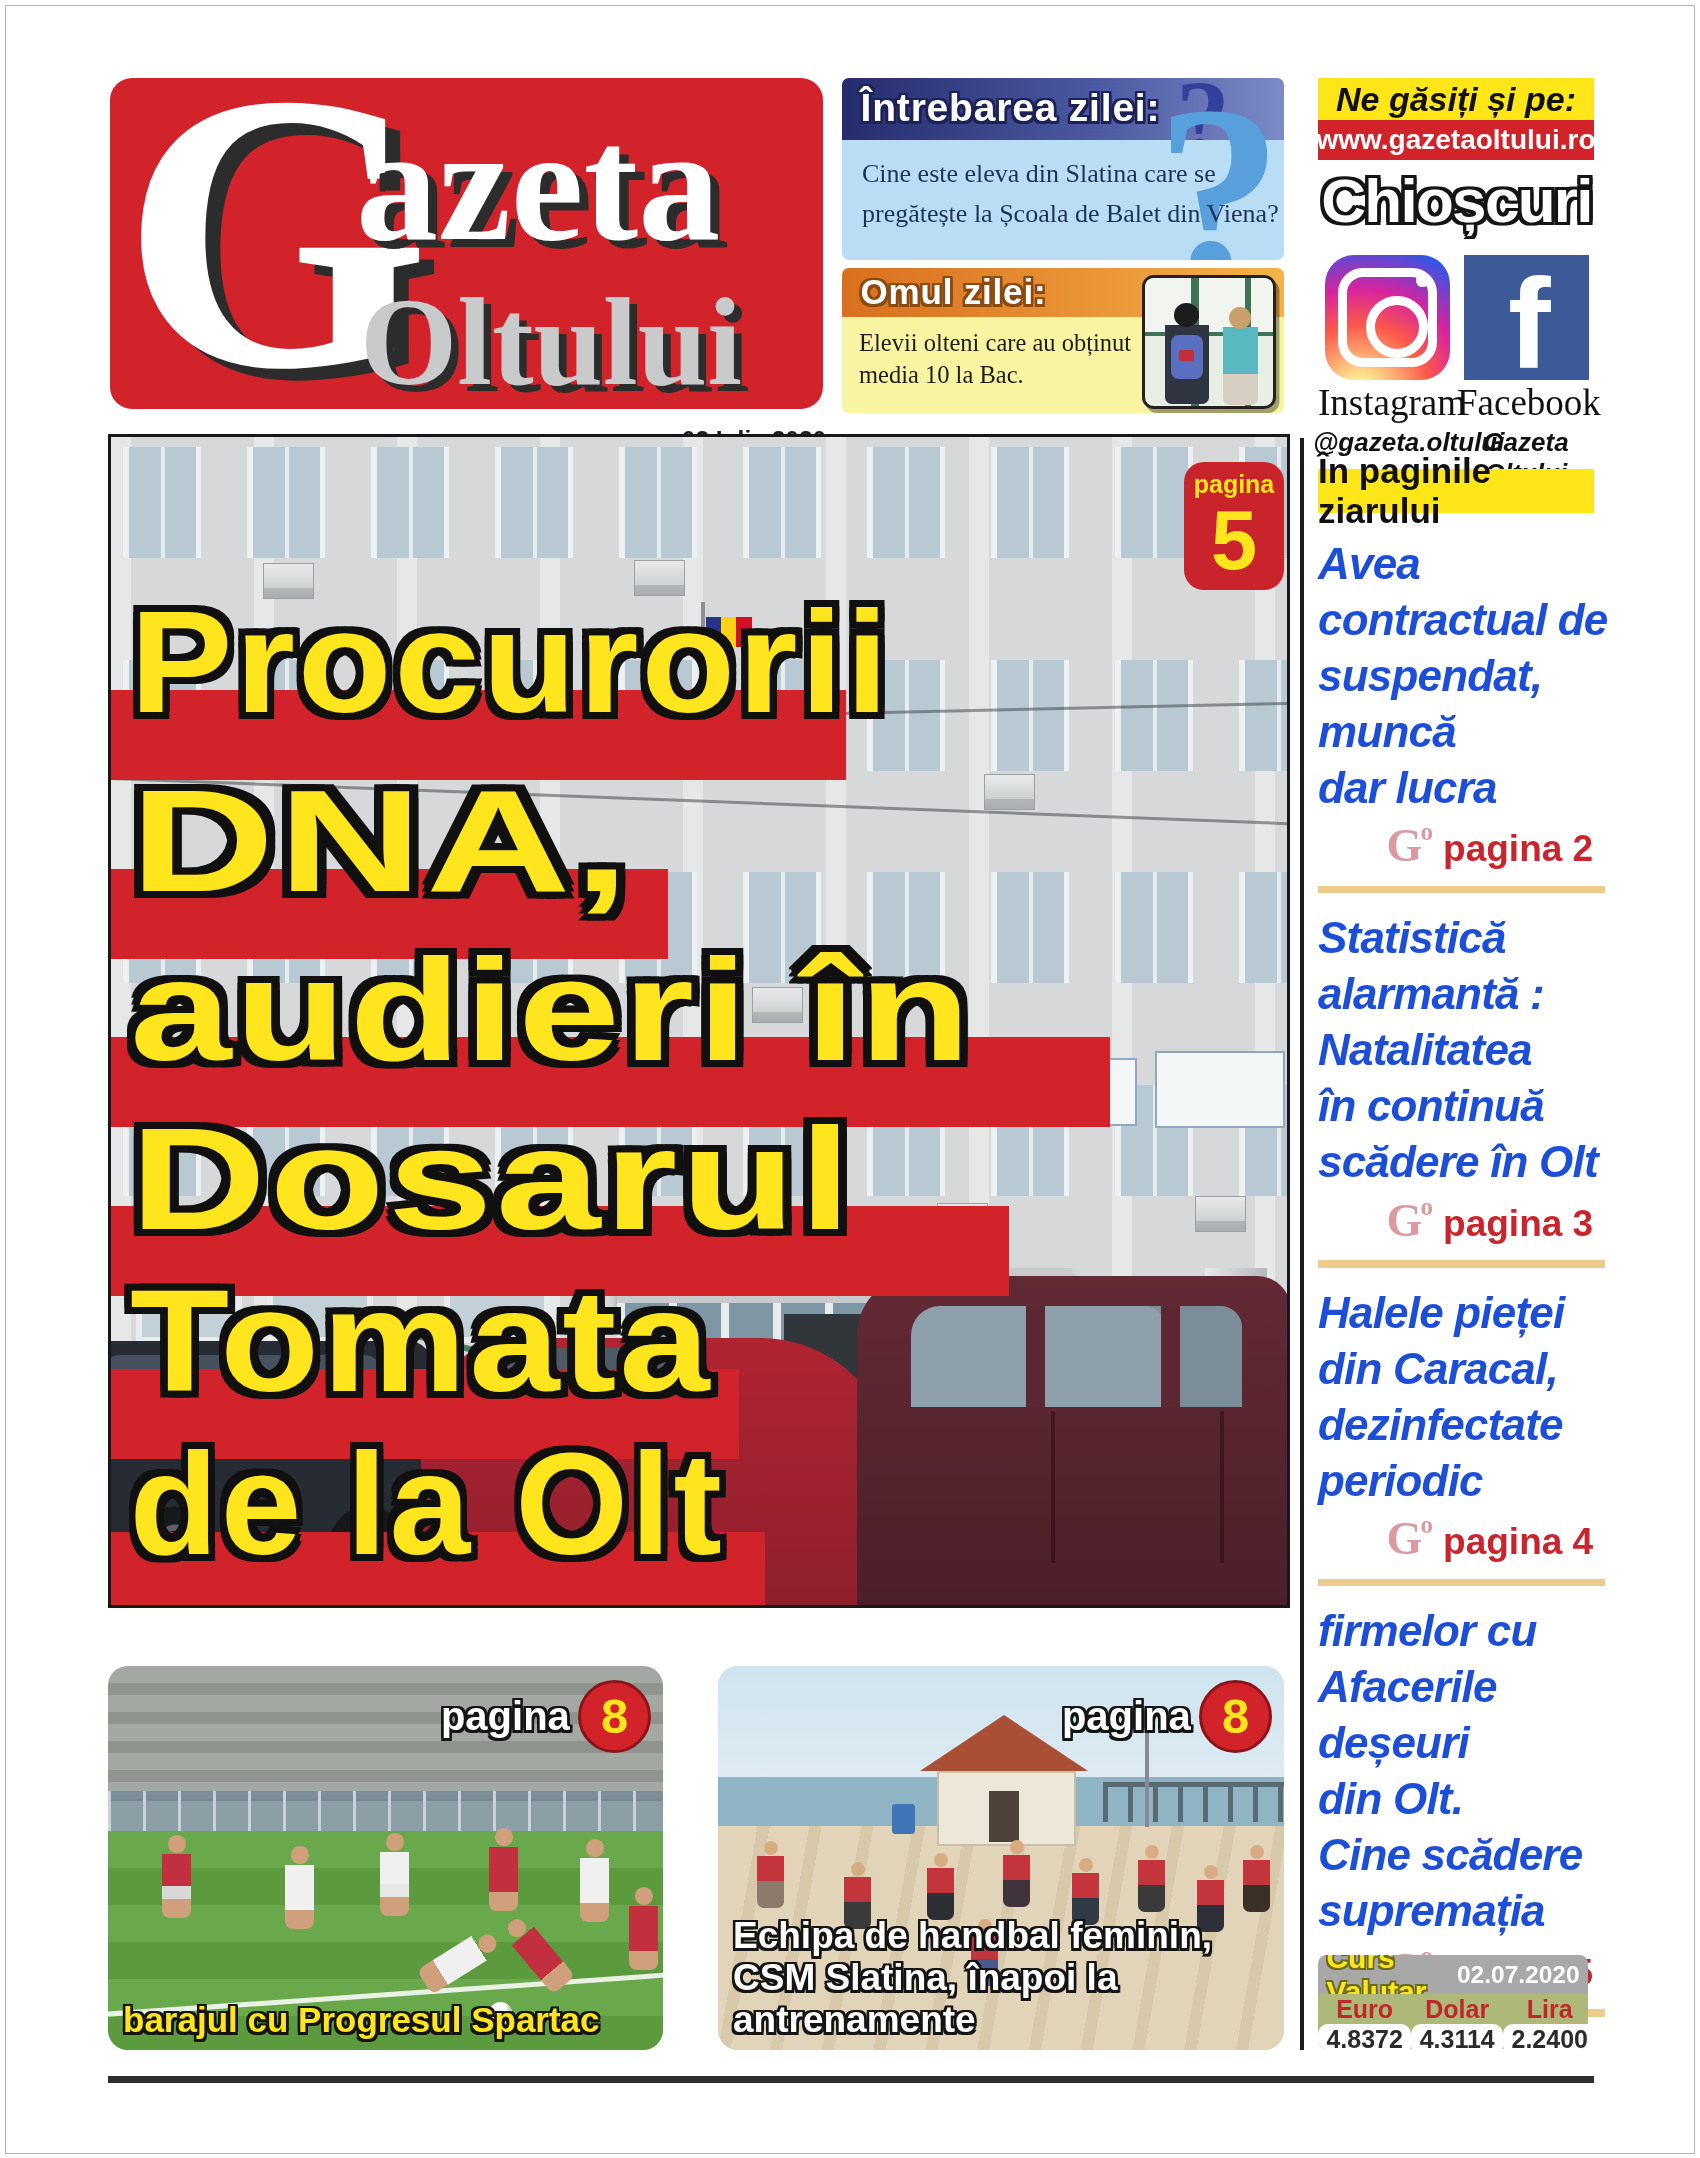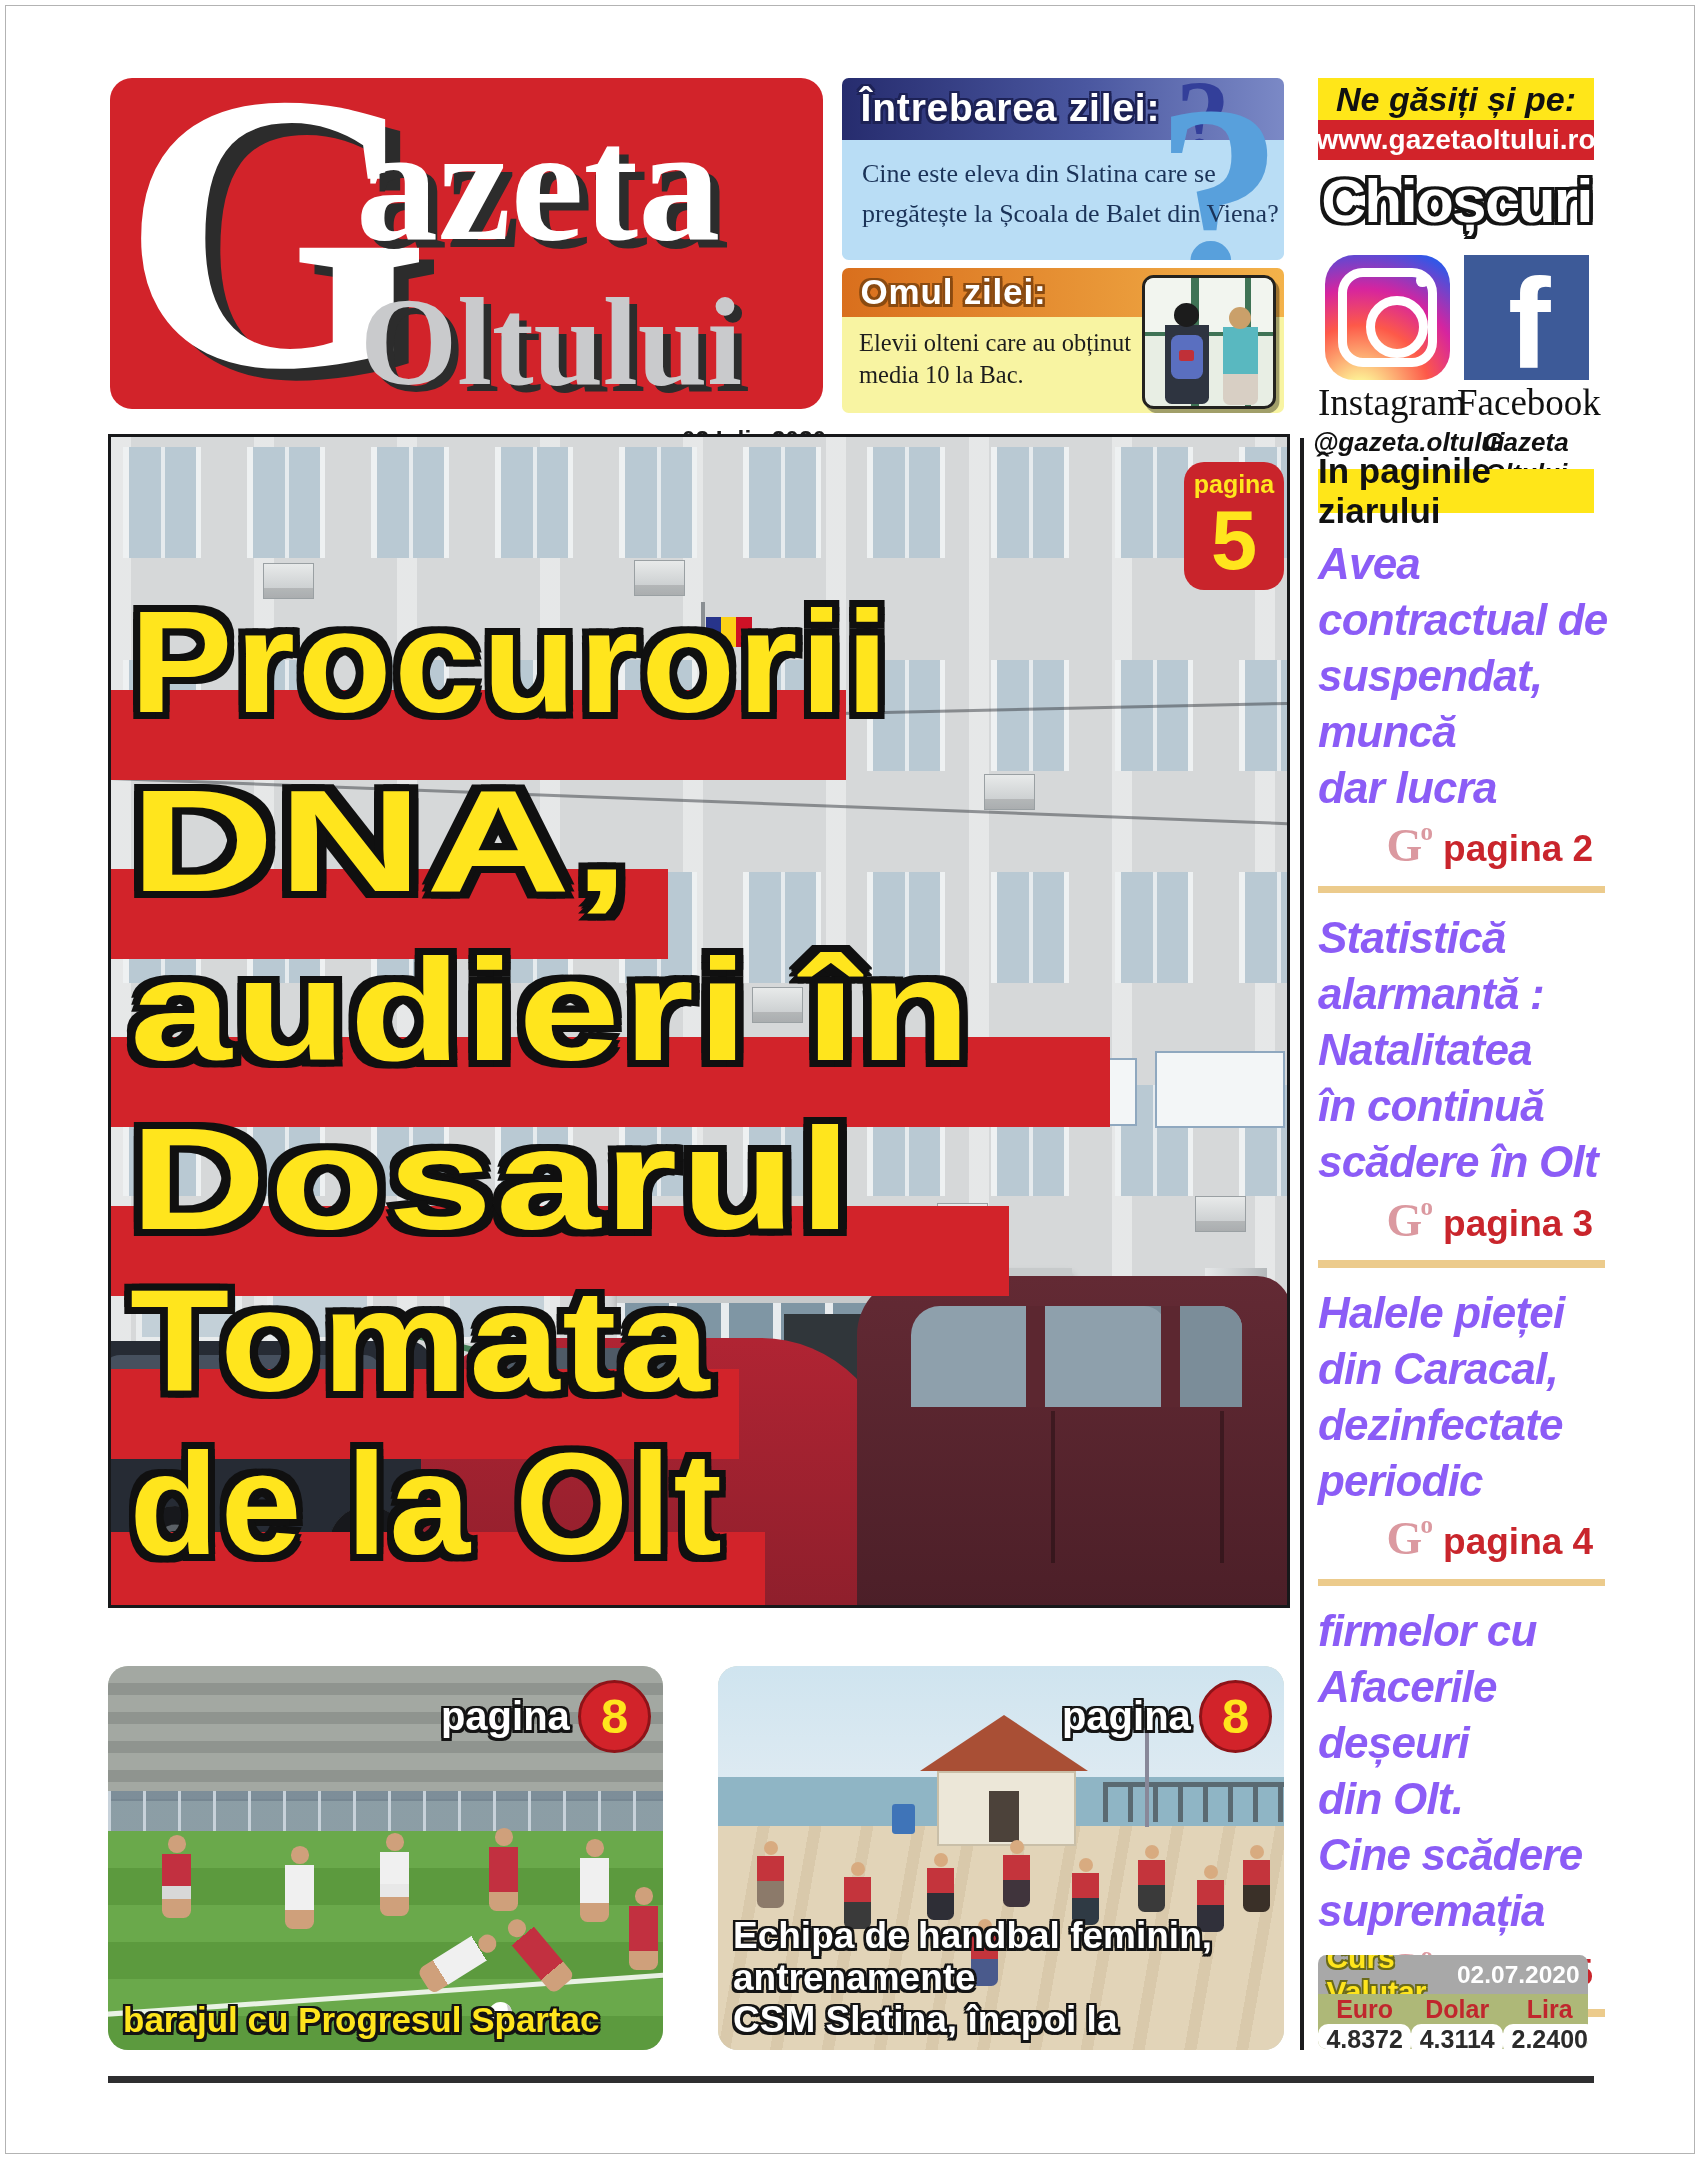--- a/index.html
+++ b/index.html
@@ -64,21 +64,21 @@
   .ig .c{position:absolute;left:50%;top:50%;width:44px;height:44px;margin:-22px 0 0 -22px;border:9.3px solid #fff;border-radius:50%}
   .ig .d{position:absolute;right:21px;top:19.4px;width:12.6px;height:12.6px;background:#fff;border-radius:50%}
   .fb{left:1464px;top:255px;width:125px;height:125px;background:#3d5a98;overflow:hidden}
   .fb span{position:absolute;left:44px;top:-5px;font-weight:bold;font-size:128px;color:#fff}
   .slabel{top:381px;width:138px;text-align:center;font:37px "Liberation Serif",serif;color:#111}
   .shandle{top:427px;width:138px;text-align:center;font-weight:bold;font-style:italic;font-size:26px;color:#111}
   .sb3{top:469px;height:44px;background:#ffe619;font-size:35px}
 
   
   .stories{left:1318px;top:536px;width:287px}
-  .story .ln{font-weight:bold;font-style:italic;font-size:44px;line-height:56px;color:#8b5cf6;letter-spacing:-0.8px;white-space:nowrap}
+  .story .ln{font-weight:bold;font-style:italic;font-size:44px;line-height:56px;color:#1d4ed8;letter-spacing:-0.8px;white-space:nowrap}
   .golink{display:flex;justify-content:flex-end;align-items:baseline;gap:8.4px;margin-top:3.4px;padding-right:11.8px}
   .golink .g{font:bold 46px "Liberation Serif",serif;color:#db99a0}
   .golink .g sup{font-size:25px;position:relative;top:-5px;left:-1.7px}
   .golink .pg{font-weight:bold;font-size:37px;color:#c9252c}
   .sdiv{height:7.6px;background:#eccb8c;margin:13.5px 0 17px 0}
 
   
   .photo{left:108px;top:434px;width:1176px;height:1168px;background:#d6d8d9;border:3.4px solid #17181a;overflow:hidden}
   .pilasters{position:absolute;inset:0;background:repeating-linear-gradient(90deg,rgba(255,255,255,.4) 0 20px,transparent 20px 143px)}
   .wrow{position:absolute;left:11.8px;width:1164px;height:111px;background:repeating-linear-gradient(90deg,#eef1f2 0 5.9px,#b9c9d3 5.9px 38px,#e6ebee 38px 42px,#b9c9d3 42px 73px,#eef1f2 73px 78px,transparent 78px 124px)}
@@ -423,22 +423,22 @@
     <div class="bf" style="left:479px;top:199px;background:linear-gradient(transparent 0 15px,#c4343c 15px 40px,#30303a 40px 67px)"></div>
     <div class="bf" style="left:525px;top:179px;background:linear-gradient(transparent 0 15px,#c4343c 15px 40px,#3a3028 40px 67px)"></div>
     <div class="bf" style="left:253px;top:253px;background:linear-gradient(transparent 0 15px,#c4343c 15px 40px,#4a5a8c 40px 67px)"></div>
 
     <div class="badge8">
       <span class="l ok3">pagina</span>
       <span class="b8c">8</span>
     </div>
     <div class="cap capW ok3">
       <div>Echipa de handbal feminin,</div>
+      <div>CSM Slatina, înapoi la</div>
       <div>antrenamente</div>
-      <div>CSM Slatina, înapoi la</div>
     </div>
   </div>
 
   <div class="abs curs">
     <div class="curshead">
       <span class="t">Curs Valutar</span>
       <span class="d">02.07.2020</span>
     </div>
     <div class="cursbody">
       <div class="ccol">

